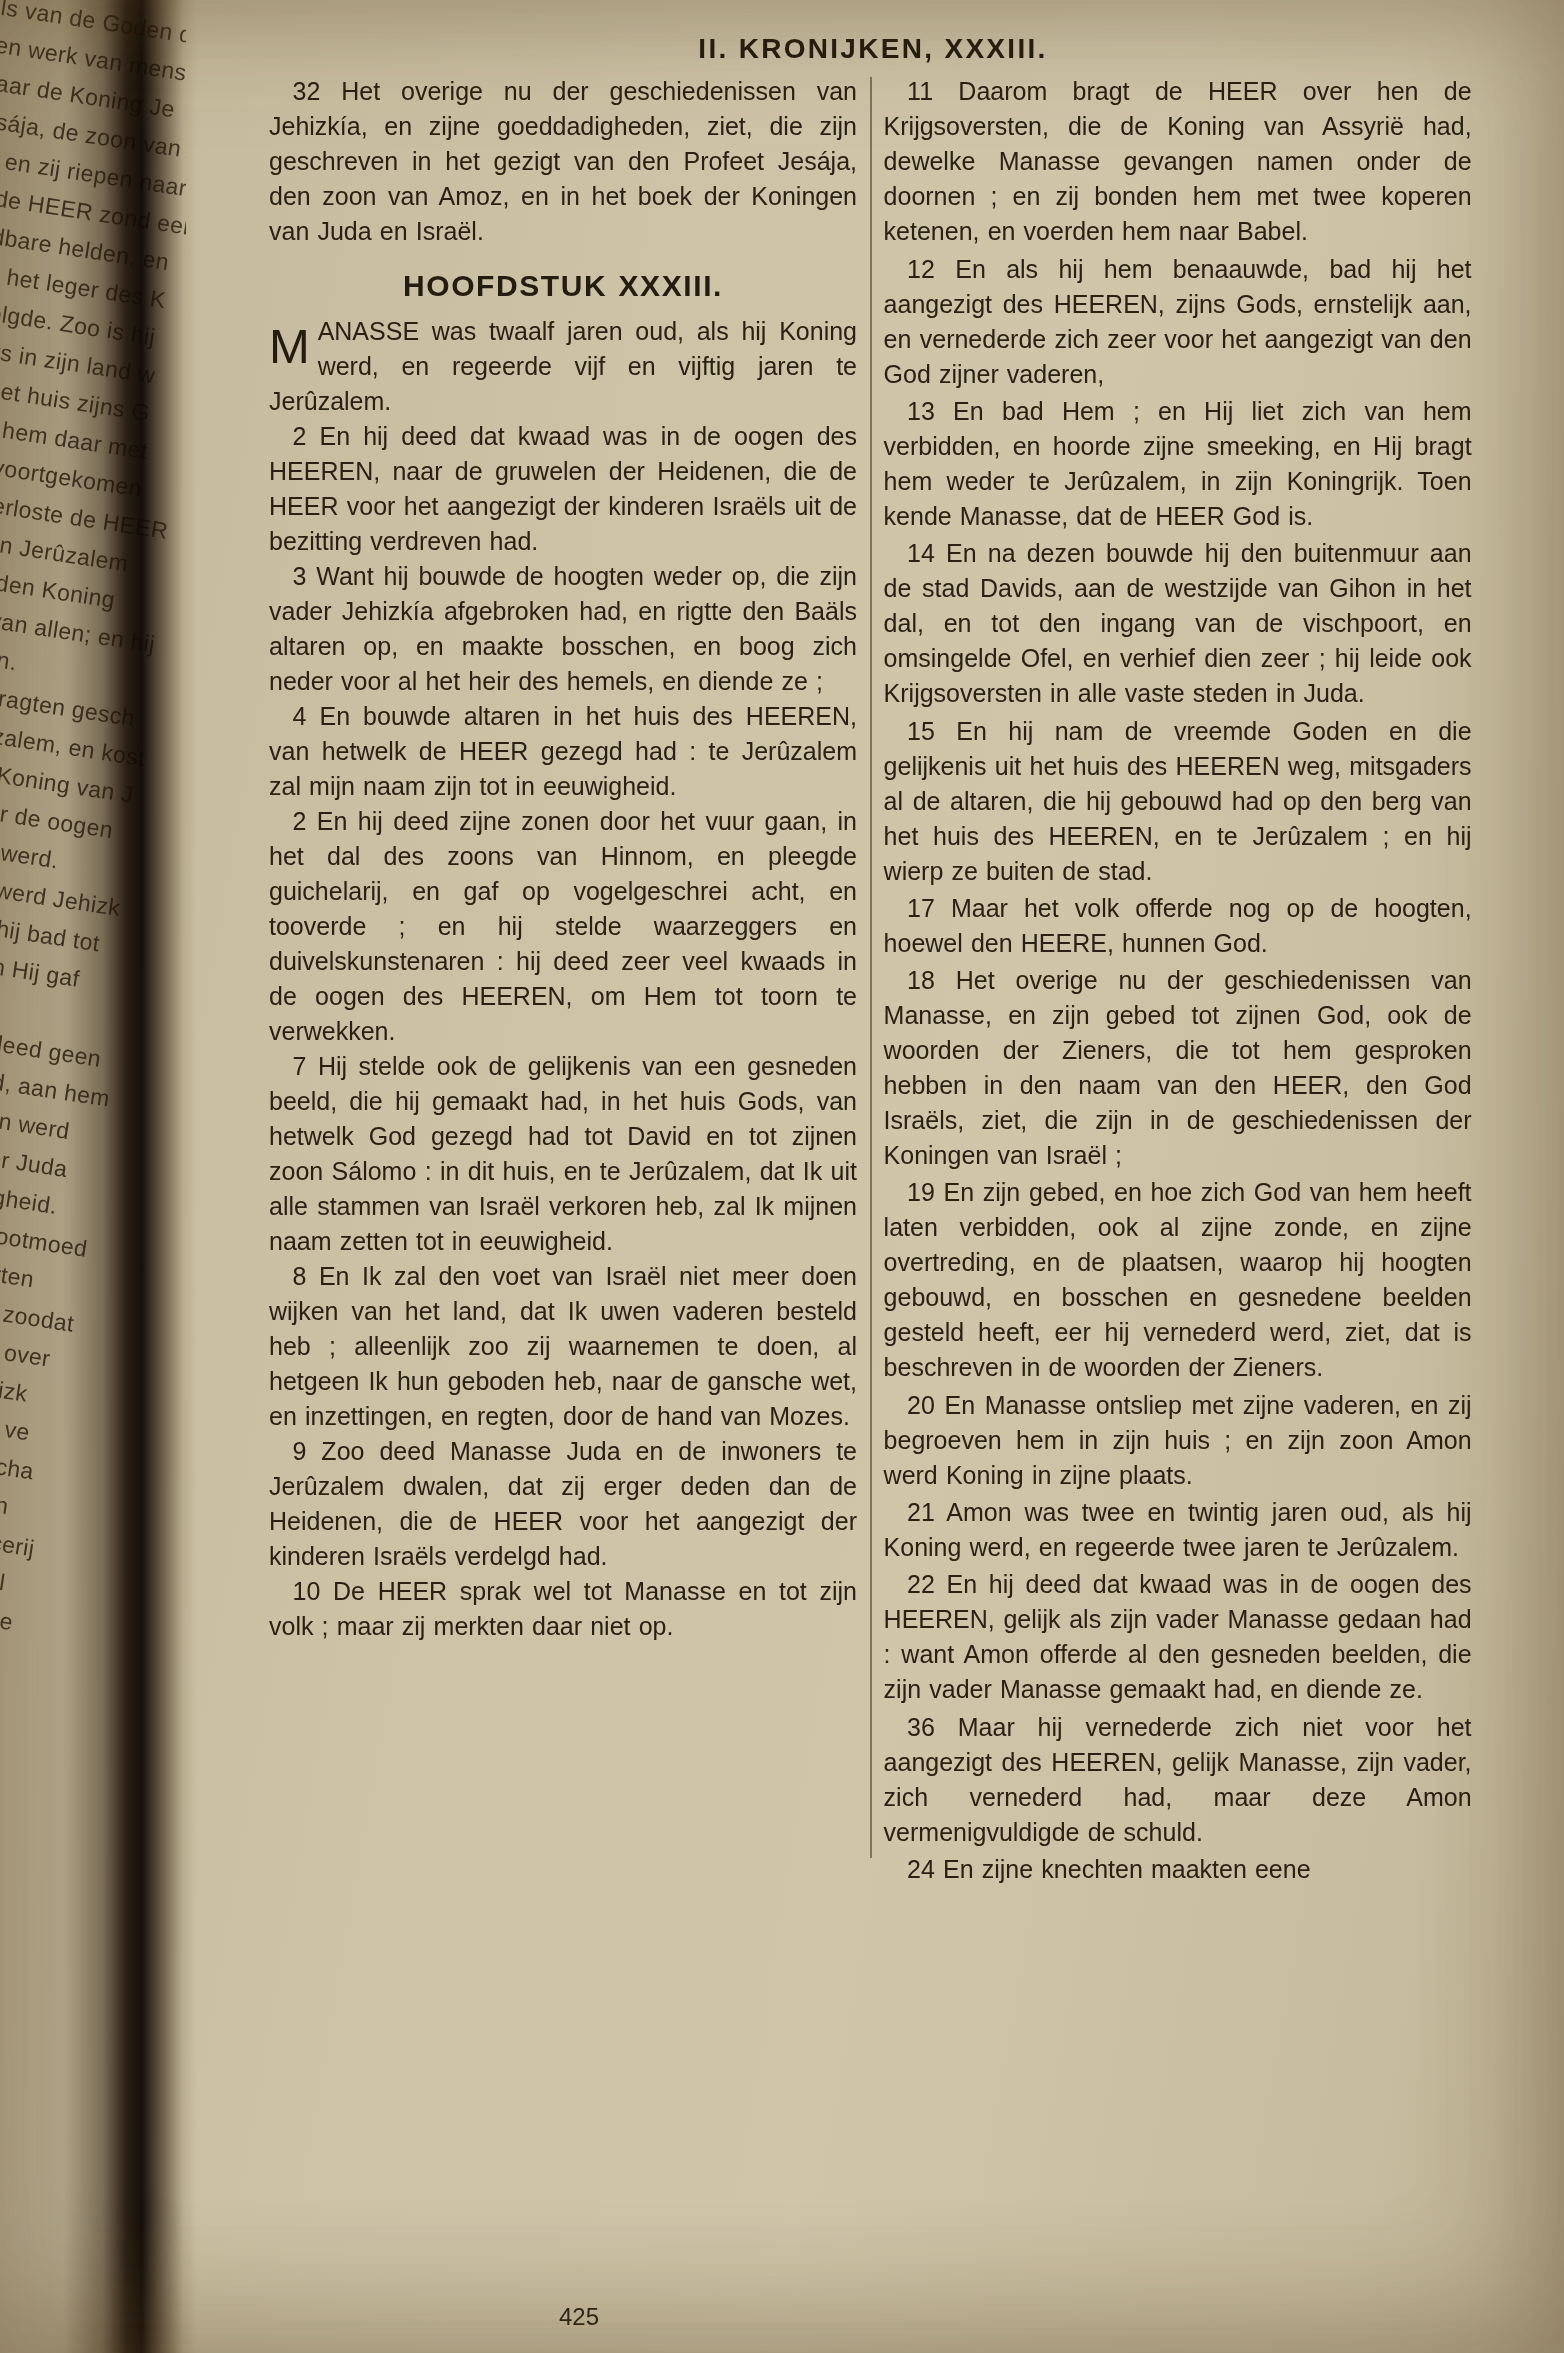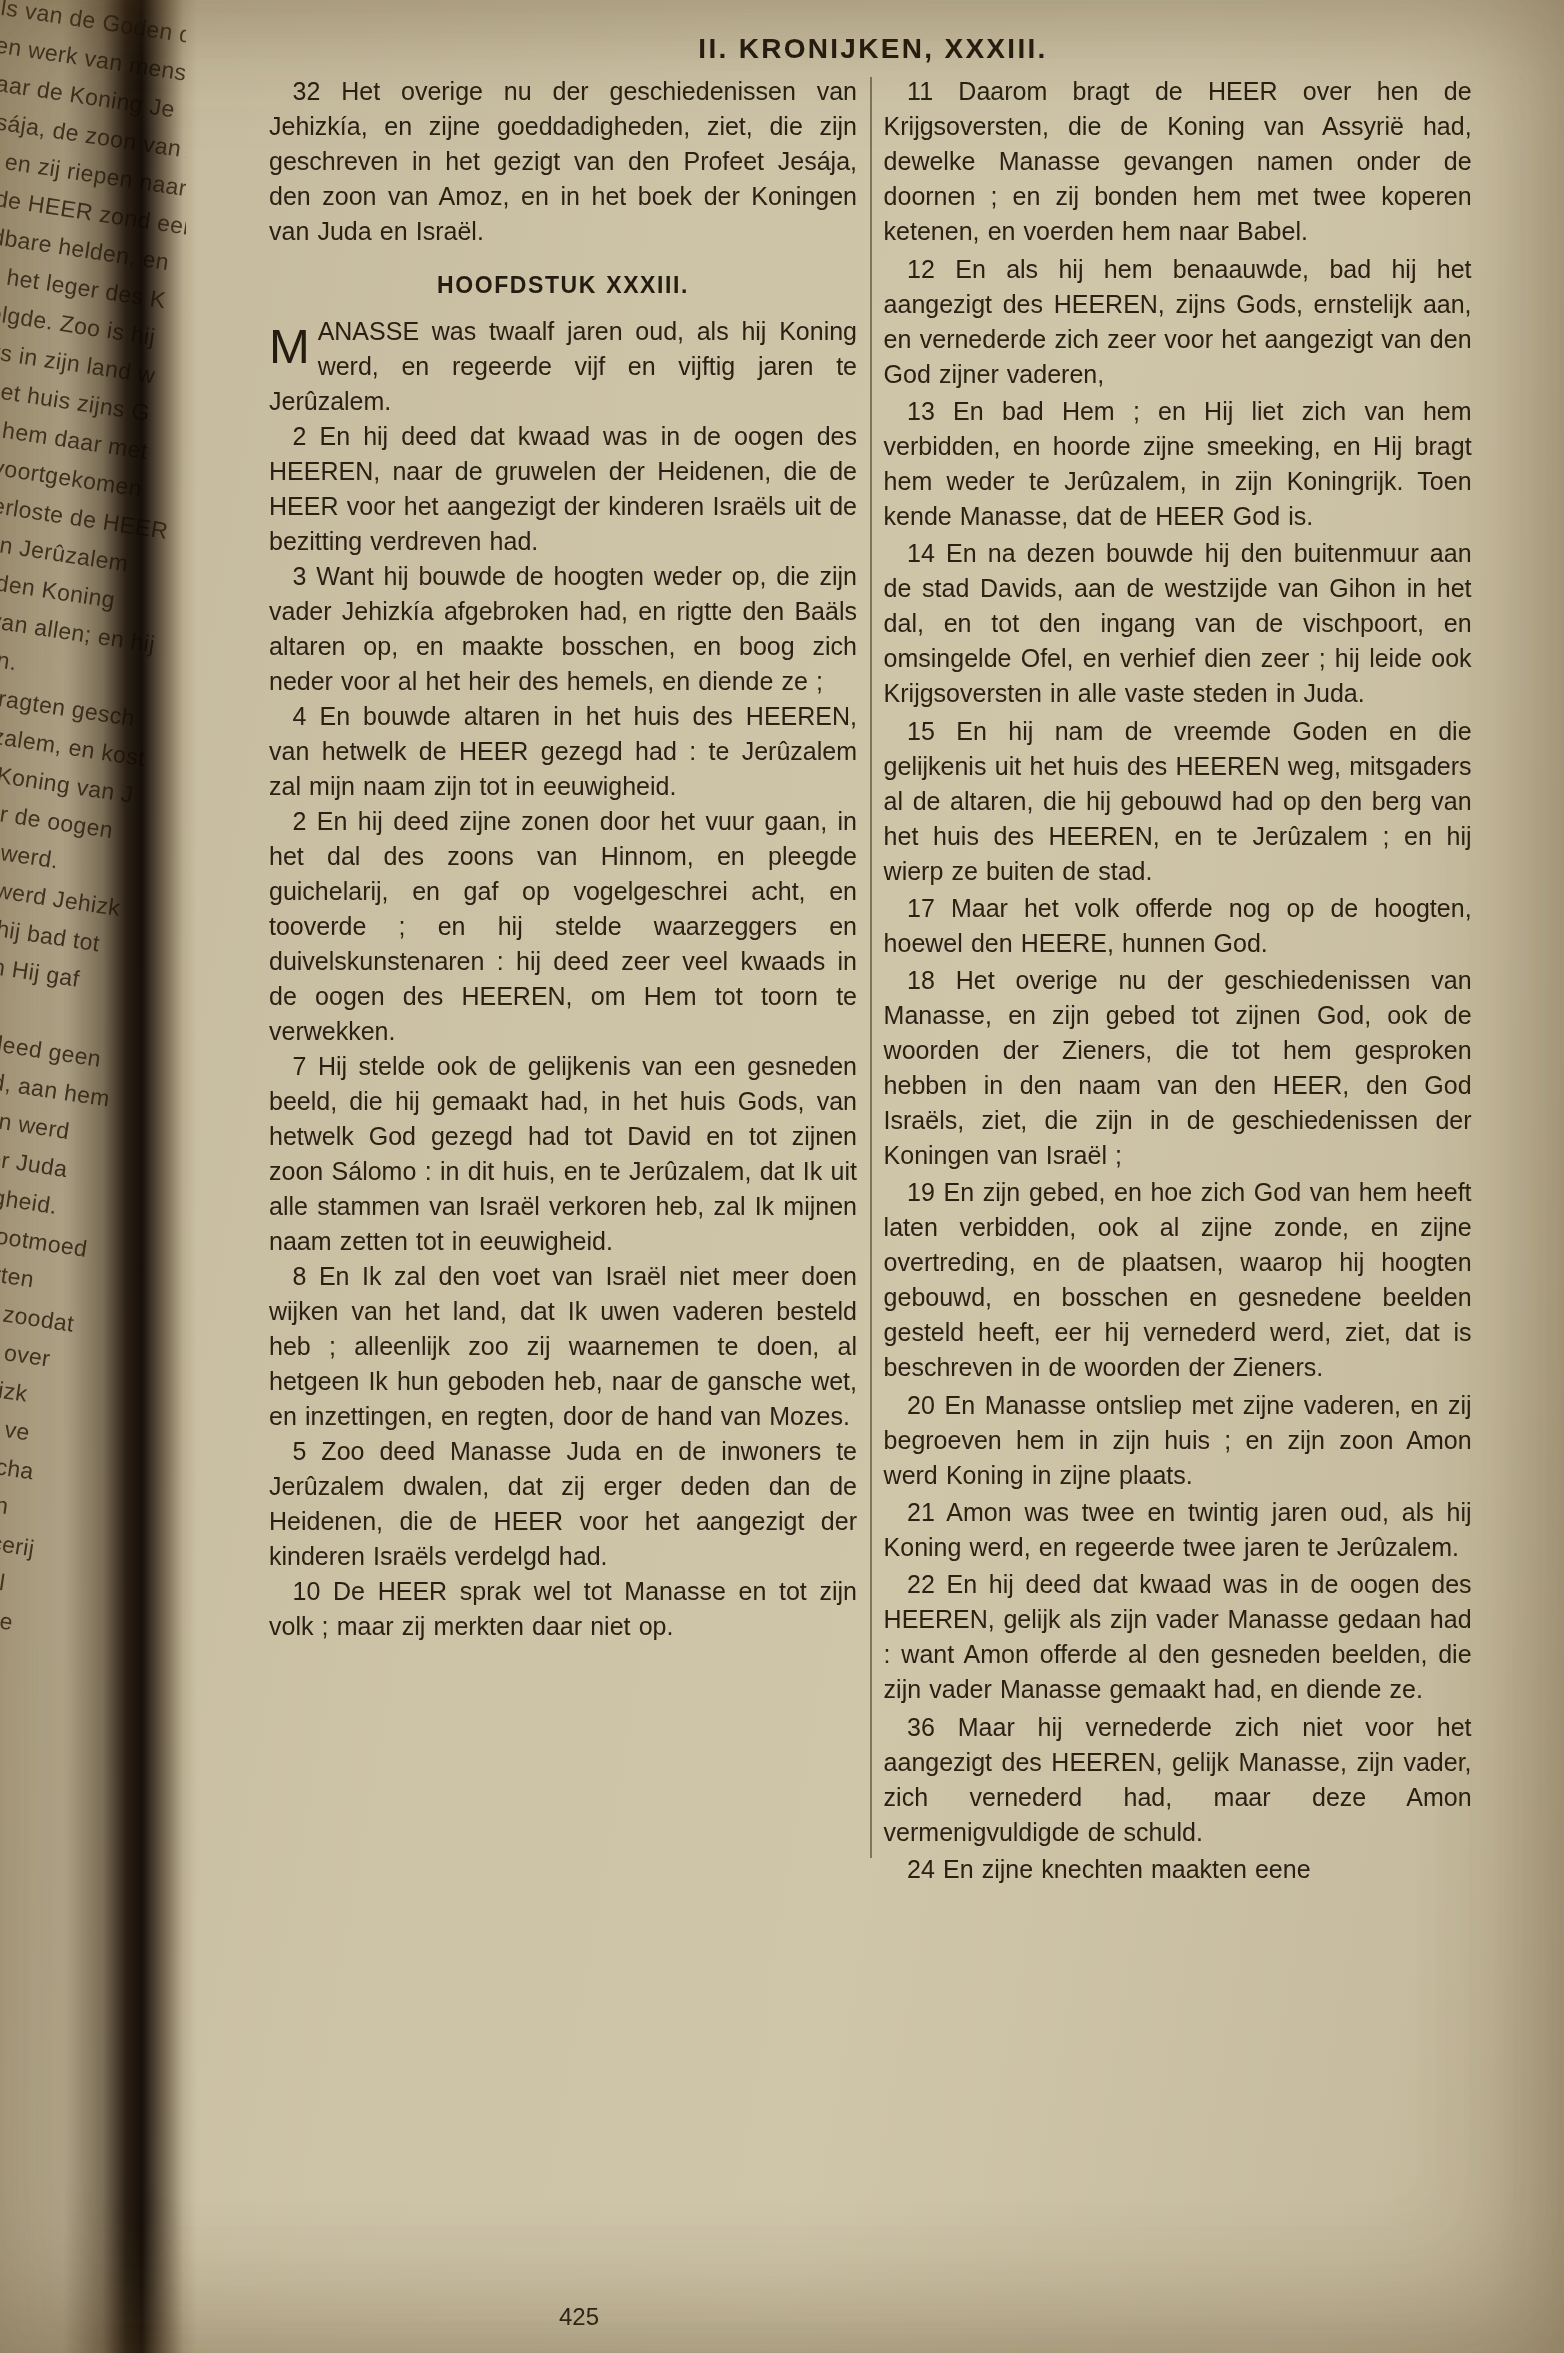--- a/index.html
+++ b/index.html
@@ -37,21 +37,21 @@
   .running-head{
     text-align:center;font-size:28px;font-weight:bold;letter-spacing:2.3px;
     padding-top:33px;color:#241c10;
   }
   .columns{display:flex;margin-top:9.4px;align-items:stretch;}
   .col{width:588px;text-align:justify;font-size:25px;line-height:35px;word-spacing:1.2px;}
   .divider{width:1.6px;background:rgba(62,50,32,0.55);margin:3.1px 11.7px 31px 13.3px;}
   .verse{margin:0;text-indent:23.5px;}
   .col-right .verse{margin-bottom:2.3px;}
   .chapter-heading{
-    text-align:center;font-size:23px;font-weight:bold;letter-spacing:1.6px;
+    text-align:center;font-size:30px;font-weight:bold;letter-spacing:1.6px;
     margin:19px 0 11px 0;color:#241c10;
   }
   .first-verse{text-indent:0;}
   .dropcap{float:left;font-size:49px;line-height:56px;padding:3.9px 7.8px 0 0;color:#241c10;}
   .page-number{position:absolute;left:154px;width:588px;bottom:23.5px;text-align:center;font-size:24px;}
 </style>
 </head>
 <body>
 
 <div class="book">
@@ -132,21 +132,21 @@
           </div>
         <h2 class="chapter-heading">HOOFDSTUK XXXIII.</h2>
         <p class="verse first-verse"><span class="dropcap">M</span><span>ANASSE was twaalf jaren oud, als hij Koning werd, en regeerde vijf en vijftig jaren te Jerûzalem.</span></p>
         <div>
             <p class="verse">2 En hij deed dat kwaad was in de oogen des HEEREN, naar de gruwelen der Heidenen, die de HEER voor het aangezigt der kinderen Israëls uit de bezitting verdreven had.</p>
             <p class="verse">3 Want hij bouwde de hoogten weder op, die zijn vader Jehizkía afgebroken had, en rigtte den Baäls altaren op, en maakte bosschen, en boog zich neder voor al het heir des hemels, en diende ze ;</p>
             <p class="verse">4 En bouwde altaren in het huis des HEEREN, van hetwelk de HEER gezegd had : te Jerûzalem zal mijn naam zijn tot in eeuwigheid.</p>
             <p class="verse">2 En hij deed zijne zonen door het vuur gaan, in het dal des zoons van Hinnom, en pleegde guichelarij, en gaf op vogelgeschrei acht, en tooverde ; en hij stelde waarzeggers en duivelskunstenaren : hij deed zeer veel kwaads in de oogen des HEEREN, om Hem tot toorn te verwekken.</p>
             <p class="verse">7 Hij stelde ook de gelijkenis van een gesneden beeld, die hij gemaakt had, in het huis Gods, van hetwelk God gezegd had tot David en tot zijnen zoon Sálomo : in dit huis, en te Jerûzalem, dat Ik uit alle stammen van Israël verkoren heb, zal Ik mijnen naam zetten tot in eeuwigheid.</p>
             <p class="verse">8 En Ik zal den voet van Israël niet meer doen wijken van het land, dat Ik uwen vaderen besteld heb ; alleenlijk zoo zij waarnemen te doen, al hetgeen Ik hun geboden heb, naar de gansche wet, en inzettingen, en regten, door de hand van Mozes.</p>
-            <p class="verse">5 Zoo deed Manasse Juda en de inwoners te Jerûzalem dwalen, dat zij erger deden dan de Heidenen, die de HEER voor het aangezigt der kinderen Israëls verdelgd had.</p>
+            <p class="verse">9 Zoo deed Manasse Juda en de inwoners te Jerûzalem dwalen, dat zij erger deden dan de Heidenen, die de HEER voor het aangezigt der kinderen Israëls verdelgd had.</p>
             <p class="verse">10 De HEER sprak wel tot Manasse en tot zijn volk ; maar zij merkten daar niet op.</p>
           </div>
       </div>
 
       <div class="divider"></div>
 
       <div class="col col-right">
         <div>
             <p class="verse">11 Daarom bragt de HEER over hen de Krijgsoversten, die de Koning van Assyrië had, dewelke Manasse gevangen namen onder de doornen ; en zij bonden hem met twee koperen ketenen, en voerden hem naar Babel.</p>
             <p class="verse">12 En als hij hem benaauwde, bad hij het aangezigt des HEEREN, zijns Gods, ernstelijk aan, en vernederde zich zeer voor het aangezigt van den God zijner vaderen,</p>

